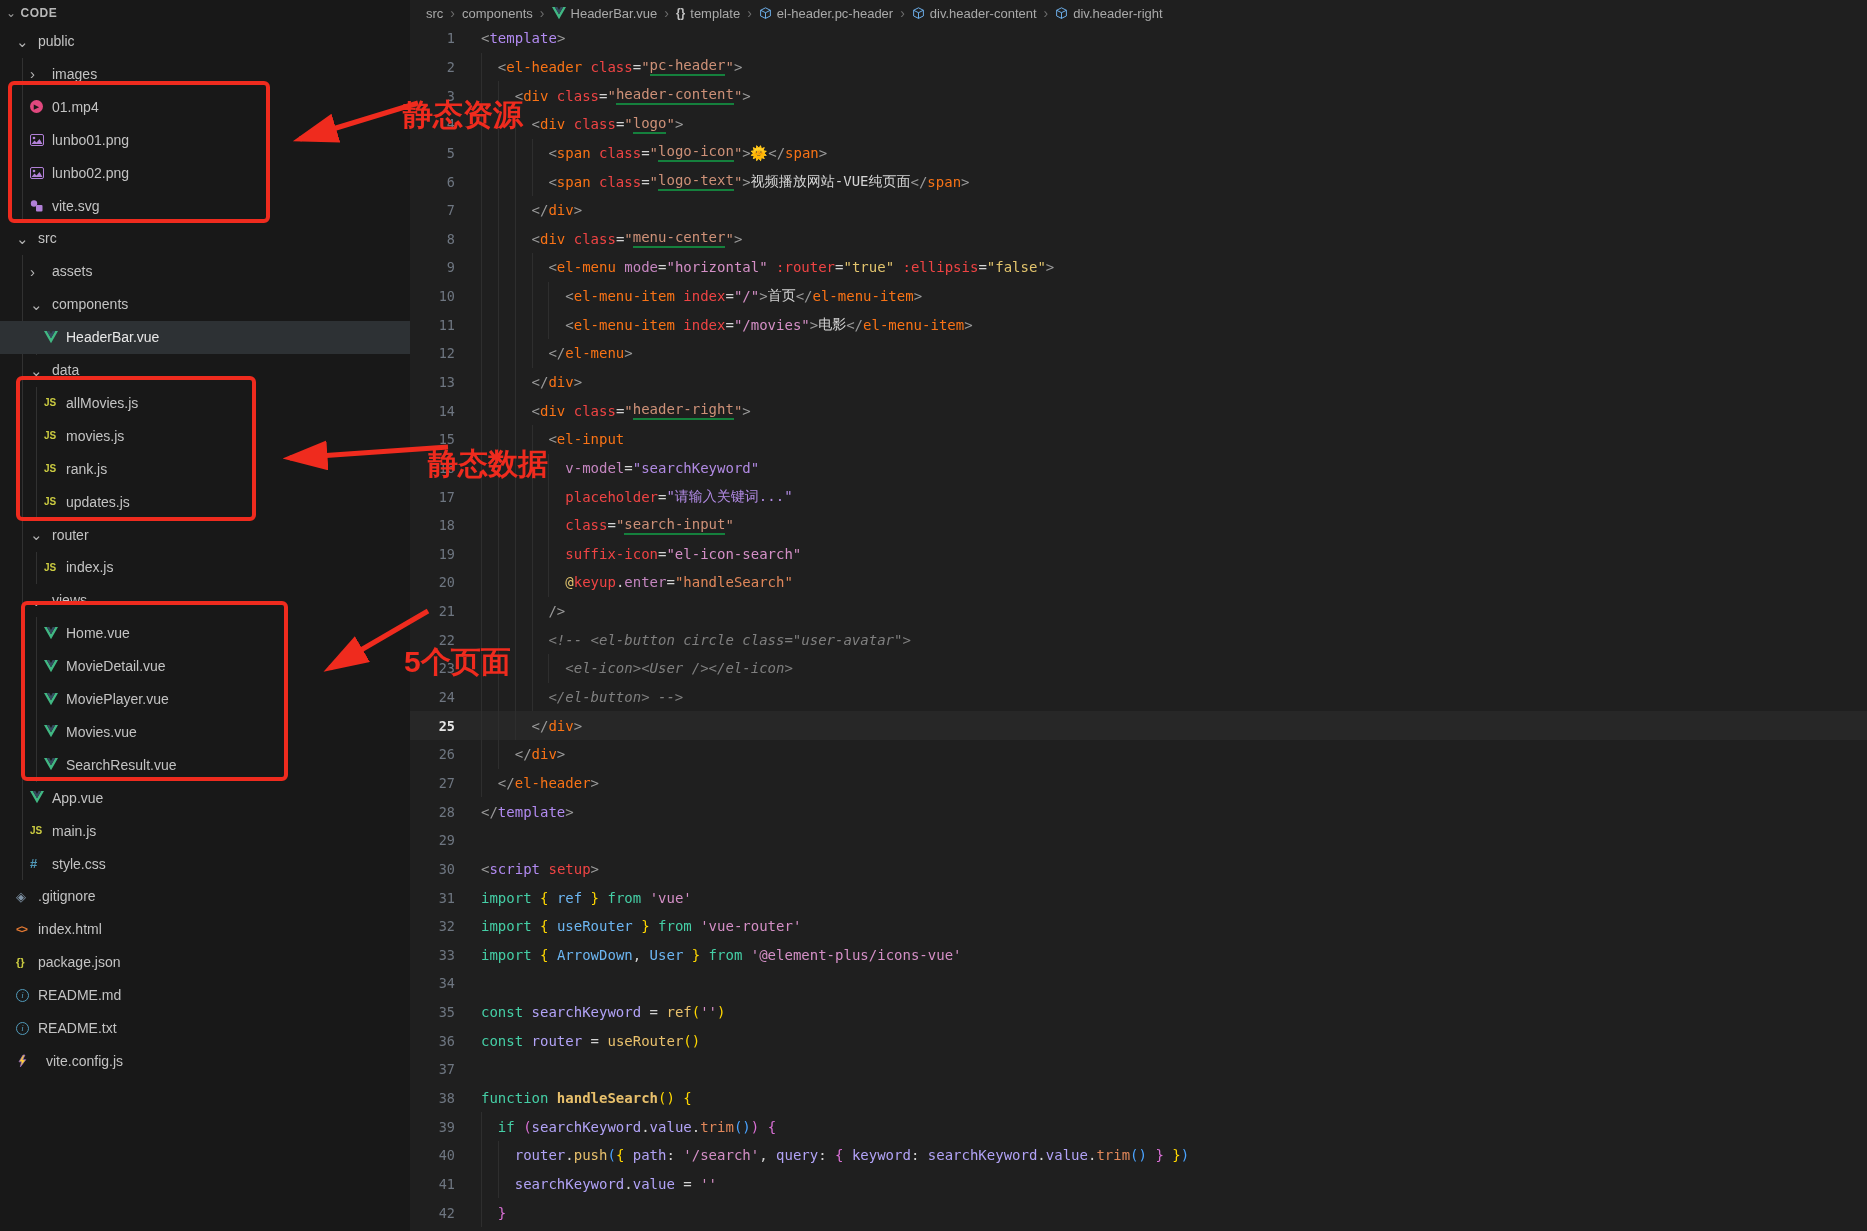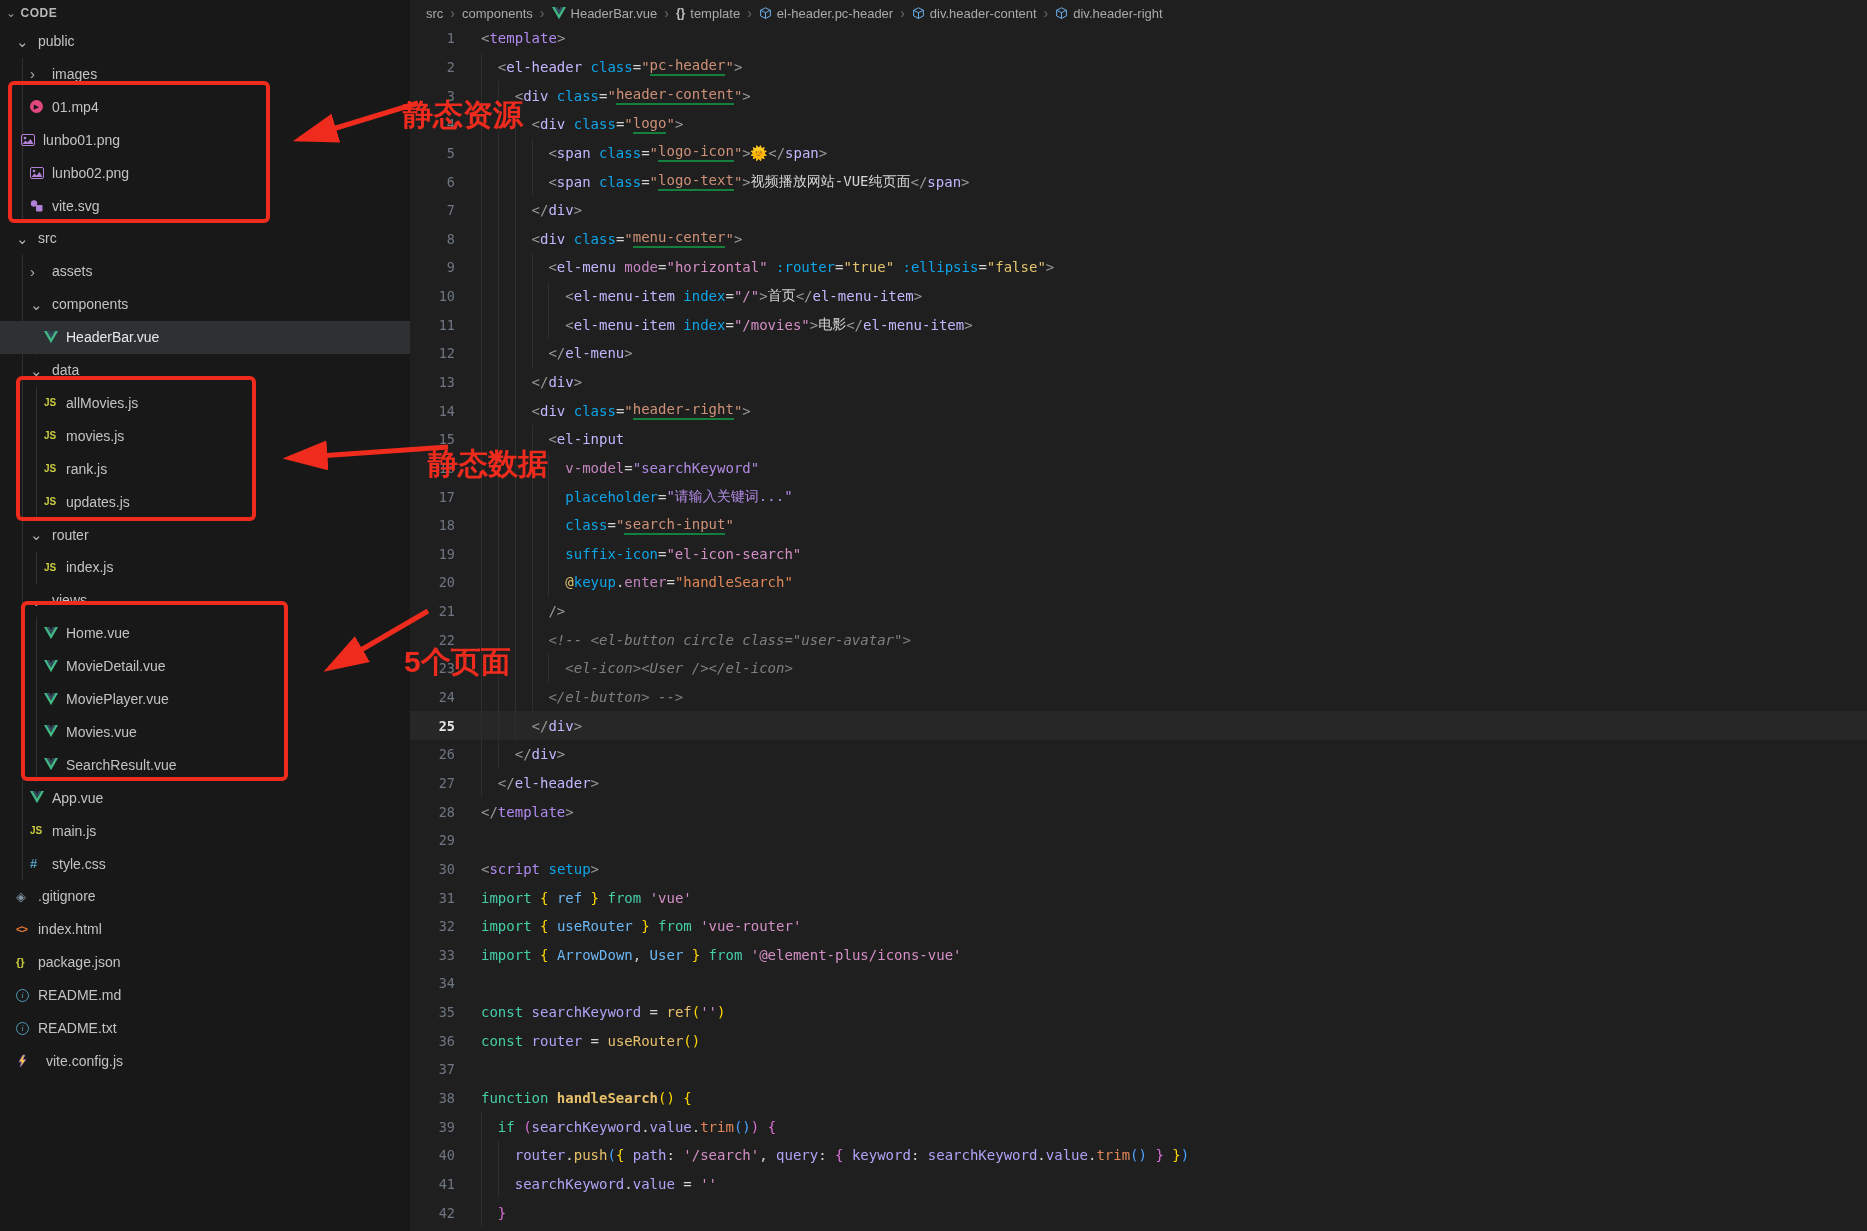--- a/index.html
+++ b/index.html
@@ -34,21 +34,21 @@
   .bc-item{display:inline-flex;align-items:center;gap:5px;cursor:pointer;}
   .code{position:absolute;left:0;top:24px;right:0;font-family:"DejaVu Sans Mono",monospace;font-size:14px;}
   .cl{position:relative;height:28.65px;display:flex;align-items:center;white-space:pre;}
   .cl.active{background:#272727;}
   .ln{width:45px;text-align:right;color:#6e7681;flex:none;font-size:13.5px;}
   .cl.active .ln{color:#e6e6e6;font-weight:bold;}
   .lc{margin-left:26px;display:flex;align-items:center;}
   .ind{display:inline-block;height:28.65px;background:repeating-linear-gradient(to right,#2e2e2e 0 1px,transparent 1px 2ch);}
   
   .p{color:#9a9a9a}.w{color:#d4d4d4}.tx{color:#d4d4d4}
-  .t{color:#c4b5fd}.vt{color:#b18af0}.at{color:#0ea5e9}.dat{color:#c586c0}
+  .t{color:#f97316}.vt{color:#b18af0}.at{color:#ef4444}.dat{color:#c586c0}
   .q{color:#ce9178}.cls{color:#ce9178;border-bottom:2px solid #15803d;padding-bottom:1px;}
   .sv{color:#b18ae3}.sp{color:#d48fc6}.sy{color:#e2c46d}
   .cm{color:#7f7f7f;font-style:italic;}
   .kw{color:#45cfa6}.im{color:#6cb6f2}.vr{color:#b2a3f7}
   .fn{color:#e8c06c}.fo{color:#e0875a}.fd{color:#e8c06c;font-weight:bold;}
   .b1{color:#ffd700}.b2{color:#da70d6}.b3{color:#4aa3ff}
   .em{font-style:normal;}
   
   .anno-svg{position:absolute;left:0;top:0;pointer-events:none;z-index:20;}
   .anno-text{position:absolute;z-index:21;color:#ef2b1e;font-size:30px;font-weight:bold;
@@ -81,21 +81,21 @@
           <span class="chevg">›</span>
         </span>
         <span>images</span>
       </div>
       <div class="trow" style="top: 90.3px; padding-left: 30px;">
         <span class="islot">
           <span class="ic-mp4">▶</span>
         </span>
         <span>01.mp4</span>
       </div>
-      <div class="trow" style="top: 123.2px; padding-left: 21px;">
+      <div class="trow" style="top: 123.2px; padding-left: 30px;">
         <span class="islot">
           <svg width="14" height="12" viewBox="0 0 14 12">
             <rect x="0.5" y="0.5" width="13" height="11" rx="1.5" fill="none" stroke="#b180d7"></rect>
             <circle cx="4" cy="4" r="1.3" fill="#b180d7"></circle>
             <path d="M1.5 10l3-3.5 2 2 3-3.5 3 5z" fill="#b180d7"></path>
           </svg>
         </span>
         <span>lunbo01.png</span>
       </div>
       <div class="trow" style="top: 156.1px; padding-left: 30px;">

